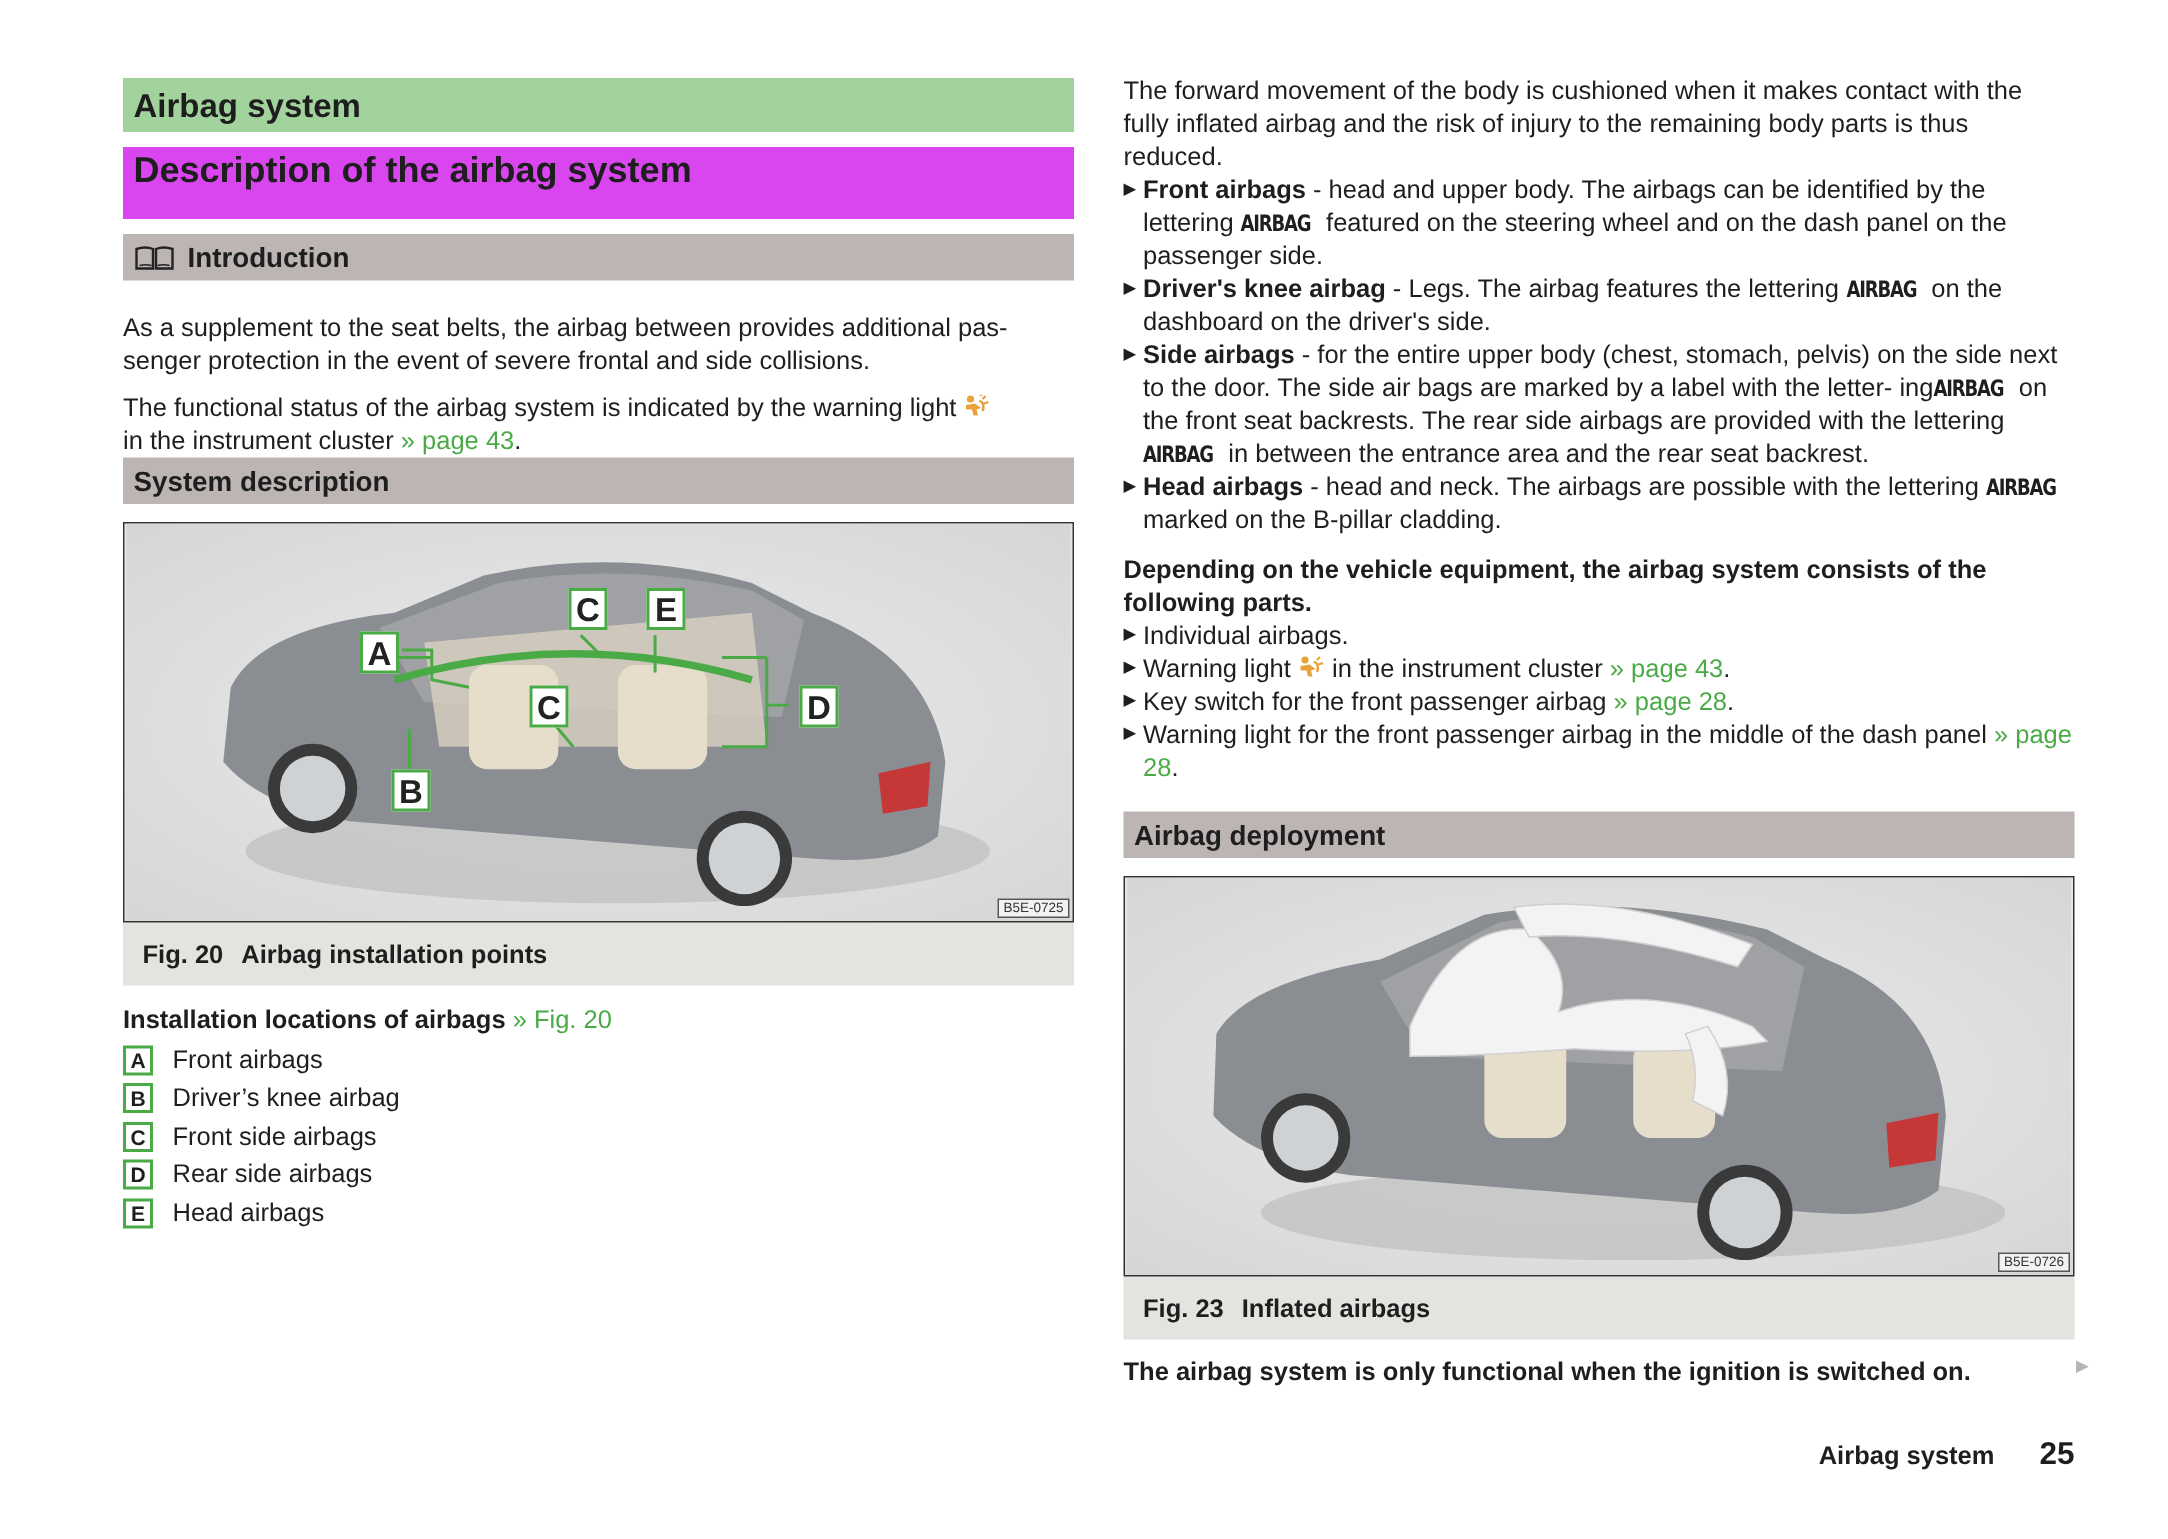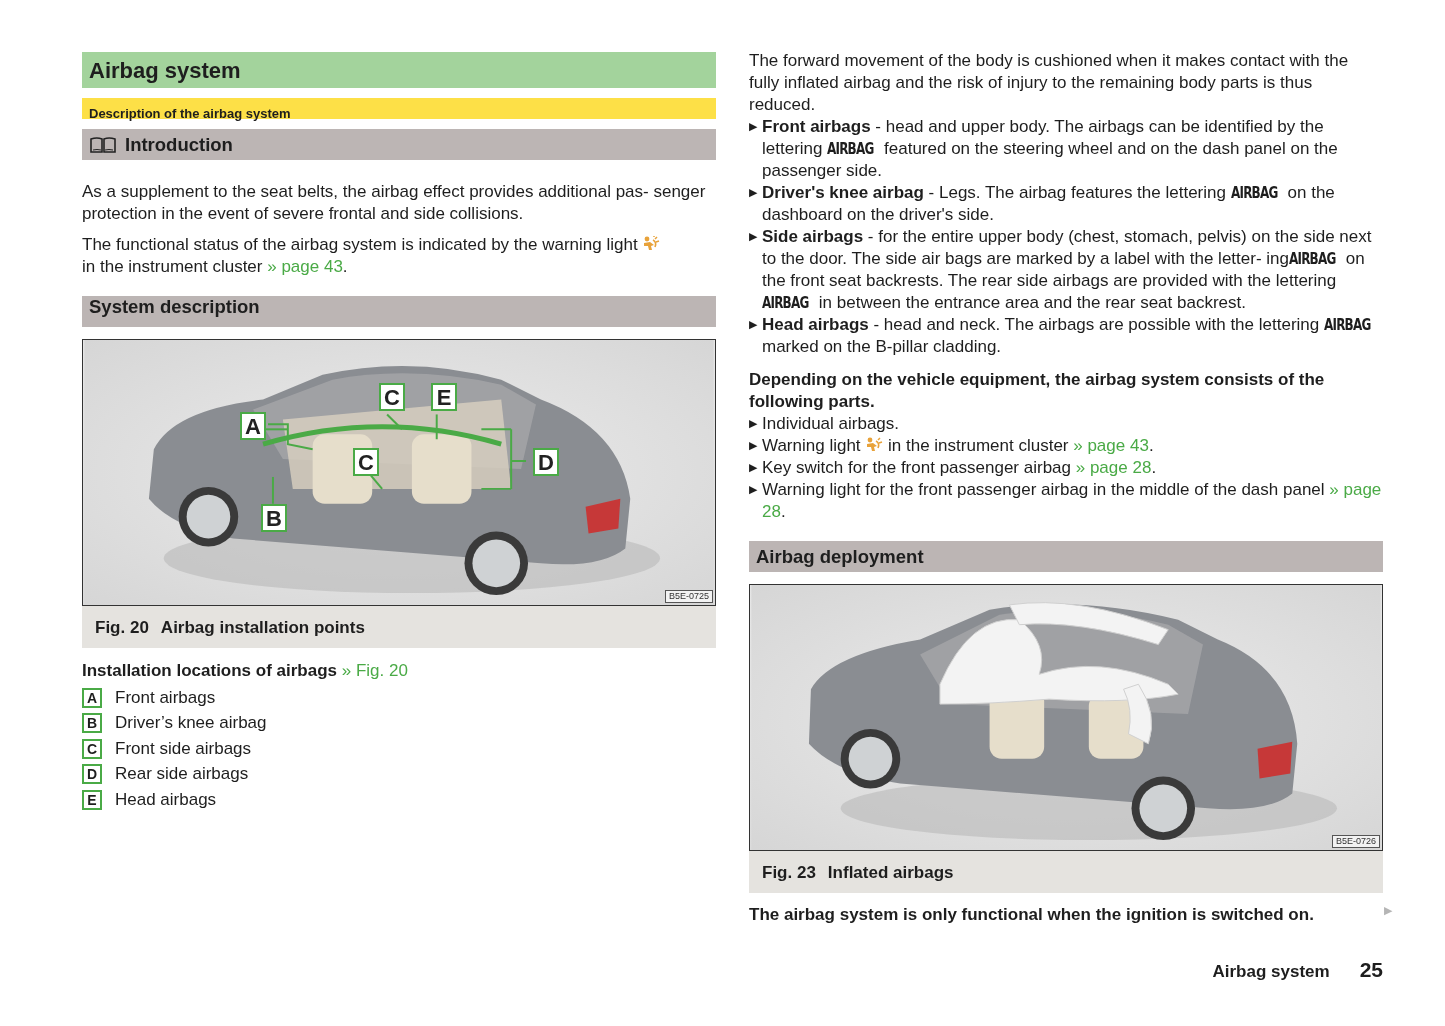--- a/index.html
+++ b/index.html
@@ -4,21 +4,21 @@
 <style>
   * { box-sizing: border-box; margin: 0; padding: 0; }
   html, body { width: 1445px; height: 1026px; background: #ffffff; overflow: hidden; }
   body { font-family: "Liberation Sans", "DejaVu Sans", sans-serif; color: #1e1e1e; position: relative; }
 
   .col { position: absolute; top: 52px; }
   .col-left { left: 82px; width: 634px; }
   .col-right { left: 749px; width: 634px; }
 
   .h1 { background: #a3d39c; height: 36px; padding: 0 7px; font-size: 22px; font-weight: bold; line-height: 38px; color: #1e1e1e; margin-bottom: 10px; }
-  .h2 { background: #fde047; height: 21px; padding: 0 7px; font-size: 13px; font-weight: bold; line-height: 32px; margin-bottom: 10px; }
+  .h2 { background: #d946ef; height: 48px; padding: 0 7px; font-size: 24px; font-weight: bold; line-height: 32px; margin-bottom: 10px; }
   .h3 { background: #bcb5b4; height: 31px; padding: 4px 7px; font-size: 18.5px; font-weight: bold; line-height: 32px; display: flex; align-items: center; gap: 8px; }
   .h3 .book { width: 28px; height: 18px; display: inline-block; }
 
   p, .para { font-size: 17px; line-height: 22px; }
   .bold { font-weight: bold; }
   .link { color: #4aaa46; }
   .airbag-label { font-family: "Liberation Sans Narrow", "DejaVu Sans", sans-serif; font-weight: bold; letter-spacing: -1px; font-size: 15px; transform: scaleX(0.8); display: inline-block; transform-origin: left; margin-right: -6px; }
 
   .warn-icon { display: inline-block; width: 18px; height: 16px; vertical-align: -2px; }
 
@@ -52,34 +52,34 @@
   <div class="h1">Airbag system</div>
   <div class="h2">Description of the airbag system</div>
   <div class="h3">
     <svg class="book" viewBox="0 0 28 18">
       <path d="M2 3 L2 16 L13 16 L13 3 Q8 1 2 3 Z M15 3 L15 16 L26 16 L26 3 Q20 1 15 3 Z" fill="none" stroke="#222" stroke-width="1.6"></path>
       <path d="M4 14 Q8 13 12 14 M16 14 Q20 13 24 14" fill="none" stroke="#222" stroke-width="1"></path>
     </svg>
     <span>Introduction</span>
   </div>
 
-  <p style="margin-top:21px;">As a supplement to the seat belts, the airbag effect provides additional pas- senger protection in the event of severe frontal and side collisions.</p>
+  <p style="margin-top:21px;">As a supplement to the seat belts, the airbag between provides additional pas- senger protection in the event of severe frontal and side collisions.</p>
   <p style="margin-top:9px;">
     <span>The functional status of the airbag system is indicated by the warning light</span>
     <svg class="warn-icon" viewBox="0 0 18 16">
       <circle cx="5" cy="3" r="2.4" fill="#e8a23a"></circle>
       <path d="M2 7 L8 6 L12 9 L9 10 L10 14 L7 14 L6 10 L2 10 Z" fill="#e8a23a"></path>
       <path d="M13 3 L15 1 M14 6 L17 5 M12 1 L12 0" stroke="#e8a23a" stroke-width="1.5"></path>
       <path d="M11 4 Q15 6 13 11" fill="none" stroke="#e8a23a" stroke-width="1.6"></path>
     </svg><br>
     <span>in the instrument cluster</span>
     <span class="link">» page 43</span><span>.</span>
   </p>
 
-  <div class="h3" style="margin-top:18px;align-items:flex-end;">
+  <div class="h3" style="margin-top:0;">
     <span>System description</span>
   </div>
 
   <div class="fig" style="margin-top:12px; height:267px;">
     <svg class="car-svg" viewBox="0 0 634 267">
       <defs>
         <radialGradient id="bg1" cx="50%" cy="50%" r="70%">
             <stop offset="0" stop-color="#ececec"></stop>
             <stop offset="1" stop-color="#d6d6d6"></stop>
           </radialGradient>

